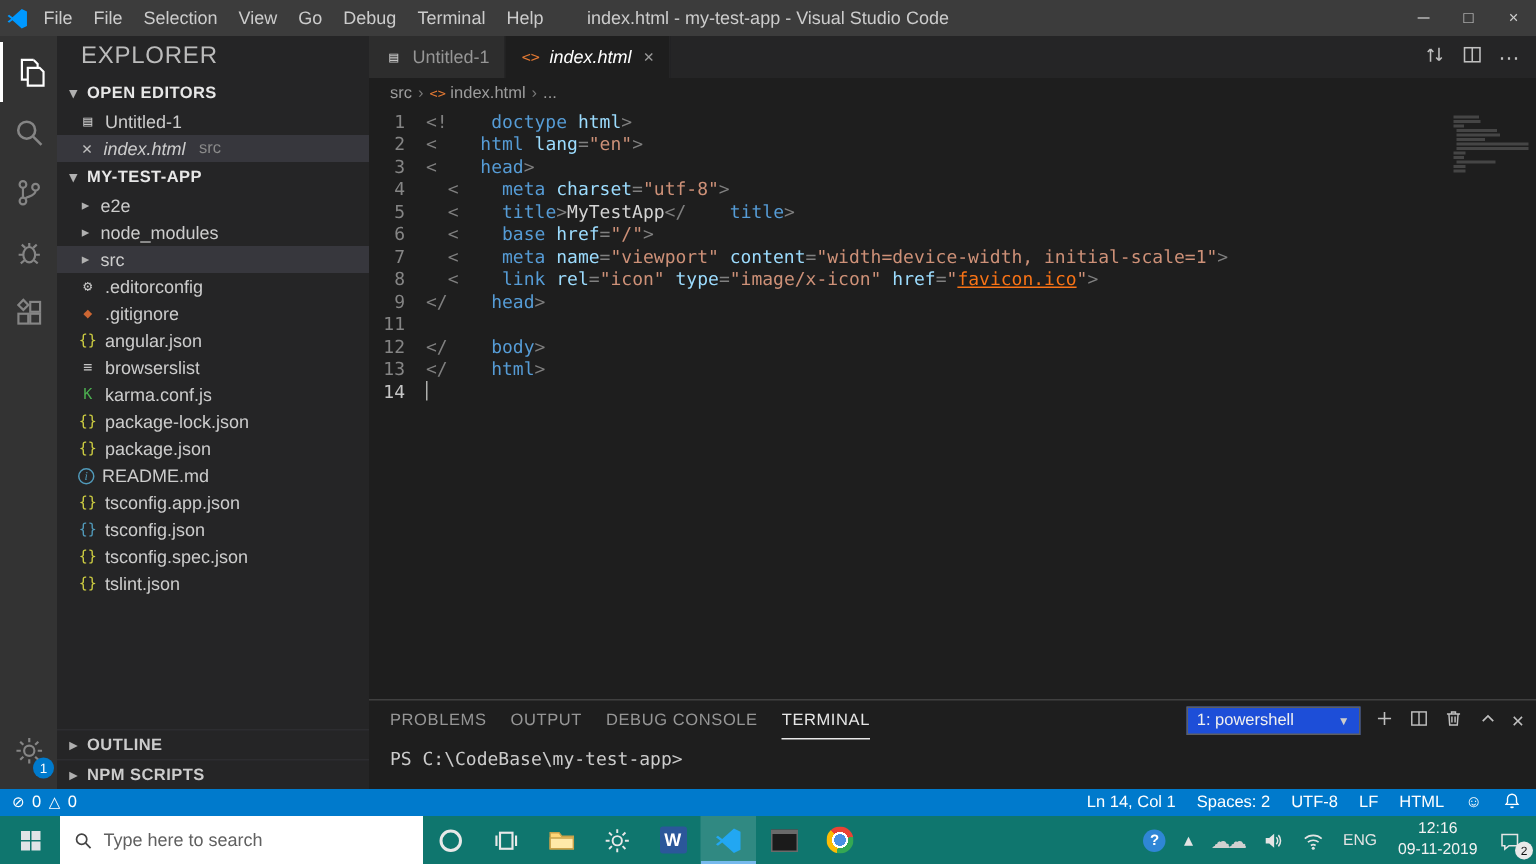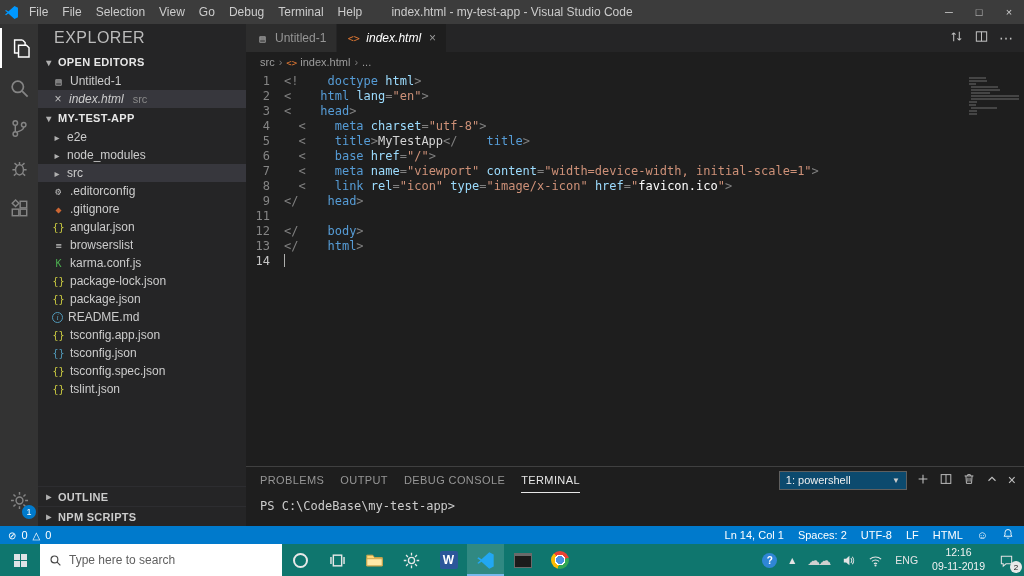--- a/index.html
+++ b/index.html
@@ -56,32 +56,32 @@
   .breadcrumb { height:20px; display:flex; align-items:center; padding-left:14px; gap:4px; color:#9d9d9d; font-size:11px; flex:0 0 auto; }
   .bc-sep { color:#7a7a7a; font-size:11px; }
   .bc-ico { color:#e37933; font-family:"DejaVu Sans Mono",monospace; font-size:9px; }
 
   .code-area { flex:1; position:relative; overflow:hidden; font-family:"DejaVu Sans Mono", monospace; font-size:12px; line-height:15px; padding-top:2px; }
   .code-line { display:flex; height:15px; }
   .lineno { width:38px; text-align:right; padding-right:14px; color:#858585; flex:0 0 auto; }
   .lineno.cur { color:#c6c6c6; }
   .code-content { white-space:pre; }
   .tk-p { color:#808080; } .tk-t { color:#569cd6;margin-left:29px; } .tk-a { color:#9cdcfe; }
-  .tk-v { color:#ce9178; } .tk-x { color:#d4d4d4; } .tk-l { color:#ffffff; }
+  .tk-v { color:#ce9178; } .tk-x { color:#d4d4d4; } .tk-l { color:#f97316; text-decoration:underline; }
   .cursor { display:inline-block; width:1px; height:13px; background:#aeafad; vertical-align:text-top; }
   .minimap { position:absolute; top:2px; right:2px; width:58px; padding:3px 5px; }
 
   
   .panel { height:60px; border-top:1px solid #404040; display:flex; flex-direction:column; flex:0 0 auto; background:#1e1e1e; }
   .panel-head { height:26px; display:flex; align-items:center; padding:0 8px 0 14px; flex:0 0 auto; }
   .panel-tabs { display:flex; gap:16px; height:100%; }
   .panel-tab { display:flex; align-items:center; font-size:11px; color:#969696; letter-spacing:.4px; border-bottom:1px solid transparent; }
   .panel-tab.active { color:#e7e7e7; border-bottom-color:#e7e7e7; }
   .panel-controls { margin-left:auto; display:flex; align-items:center; gap:9px; color:#c0c0c0; }
-  .shell-select { width:128px; height:19px; background:#0c4a6e; border:1px solid #5f5f5f; display:flex; align-items:center; justify-content:space-between; padding:0 6px; font-size:11px; color:#f0f0f0; }
+  .shell-select { width:116px; height:19px; background:#1d4ed8; border:1px solid #5f5f5f; display:flex; align-items:center; justify-content:space-between; padding:0 6px; font-size:11px; color:#f0f0f0; }
   .shell-select .arrow { font-size:8px; color:#cccccc; }
   .panel-controls svg { width:14px; height:14px; }
   .pc-close { font-size:14px; }
   .terminal { flex:1; font-family:"DejaVu Sans Mono", monospace; font-size:12px; color:#cccccc; padding:6px 0 0 14px; }
 
   
   .statusbar { height:18px; background:#007acc; color:#ffffff; display:flex; align-items:center; font-size:11px; padding:0 10px 0 8px; flex:0 0 auto; }
   .sb-left { display:flex; align-items:center; gap:5px; }
   .statusbar .ico { font-size:10px; }
   .sb-right { margin-left:auto; display:flex; align-items:center; gap:14px; }

